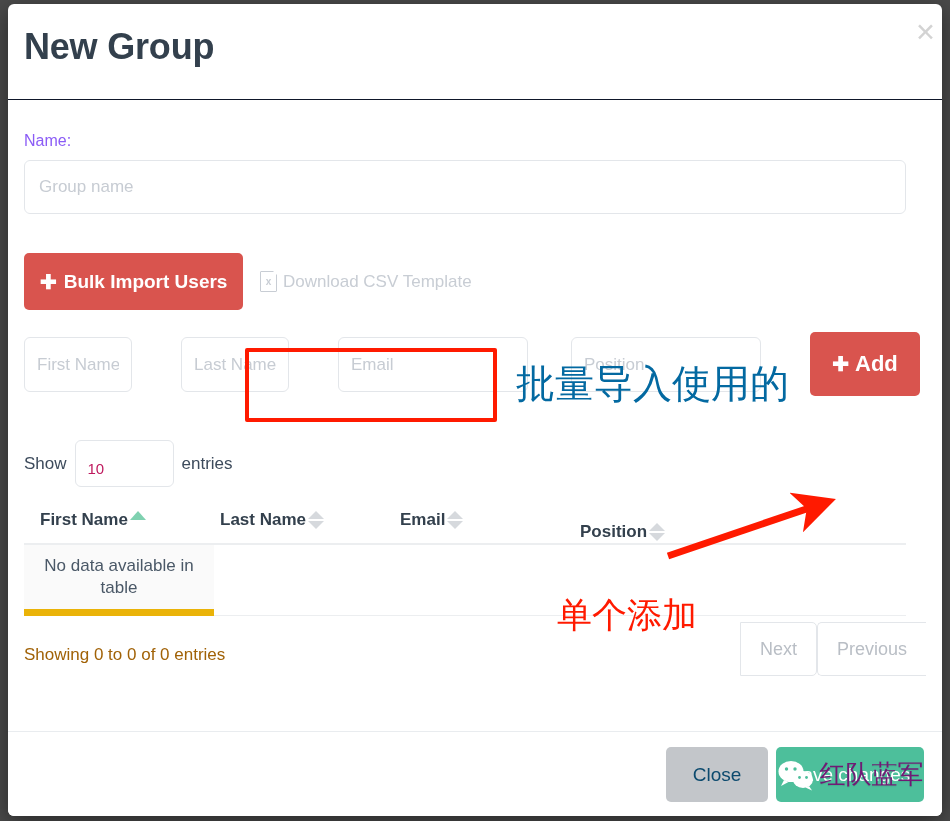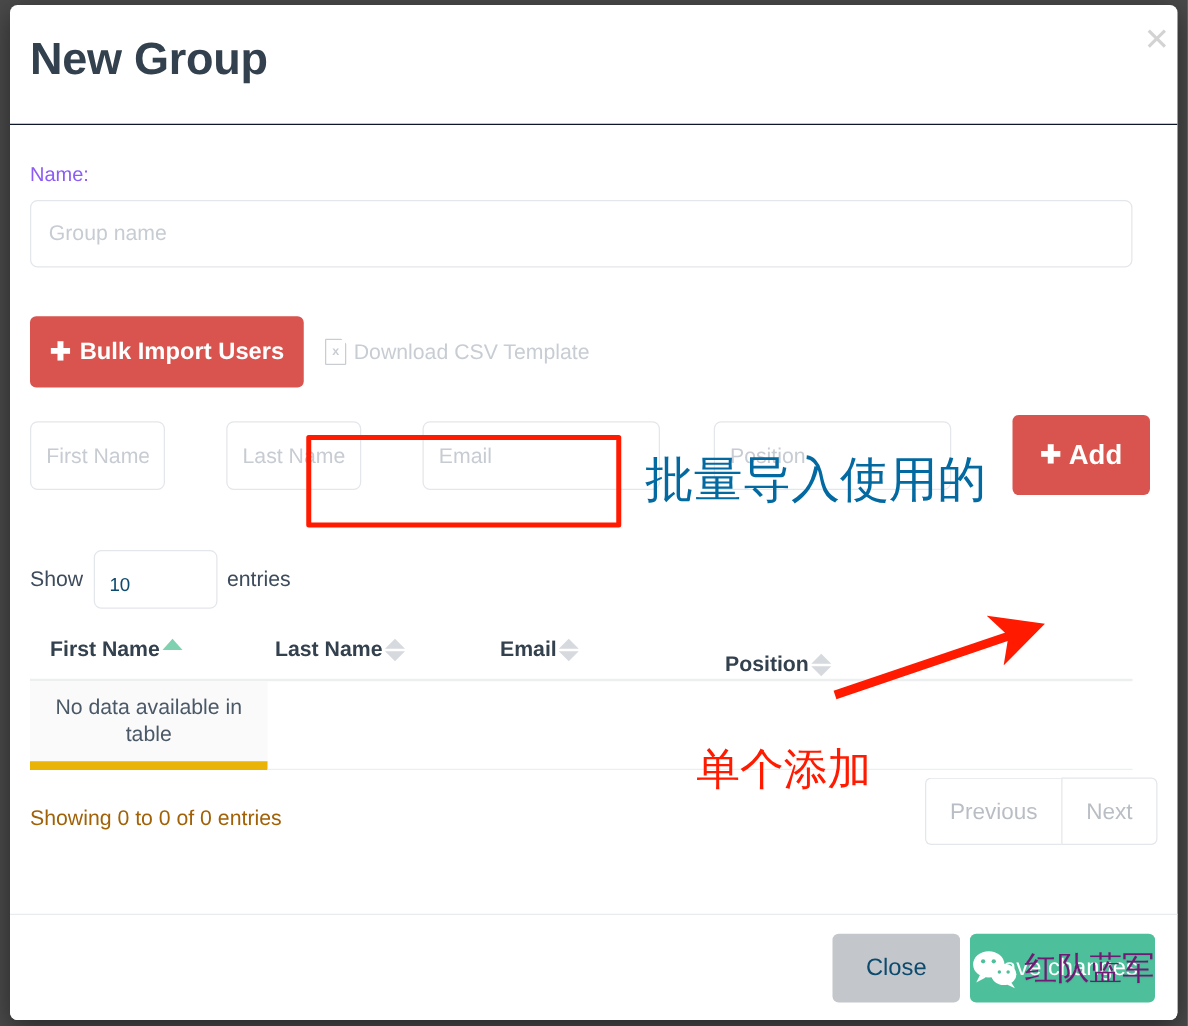--- a/index.html
+++ b/index.html
@@ -197,21 +197,21 @@
     left: 16px; top: 340px;
     display: flex; align-items: center; gap: 8px;
     font-size: 17px; color: #3d4b5c;
   }
   .dt-length-select {
     width: 99px; height: 47px;
     border: 1px solid #e3e6ea;
     border-radius: 6px;
     background: #fff;
     font-size: 15px;
-    color: #0c4a6e;
+    color: #be185d;
     padding: 0 12px;
     outline: none;
     font-family: "Liberation Sans", sans-serif;
     appearance: none;
     -webkit-appearance: none;
     display: flex; align-items: flex-end;
     padding-bottom: 9px;
   }
   .dt-search {
     position: absolute;
@@ -429,22 +429,22 @@
         </div>
         <div class="dt-empty-row">
           <div class="dt-empty-cell">No data available in table</div>
           <div class="dt-empty-filler"></div>
         </div>
       </div>
 
       <div class="dt-info">Showing 0 to 0 of 0 entries</div>
 
       <div class="dt-paginate">
+        <div class="pg-btn pg-next">Next</div>
         <div class="pg-btn pg-prev">Previous</div>
-        <div class="pg-btn pg-next">Next</div>
       </div>
 
       <div class="annot-box"></div>
       <div class="annot-text-bulk">批量导入使用的</div>
       <div class="annot-text-single">单个添加</div>
       <svg class="annot-arrow" viewBox="0 0 200 80">
         <defs>
           <marker id="ah" markerWidth="6" markerHeight="6" refX="4.2" refY="3" orient="auto">
             <path d="M0,0 L6,3 L0,6 L1.6,3 z" fill="#ff1a00"></path>
           </marker>

